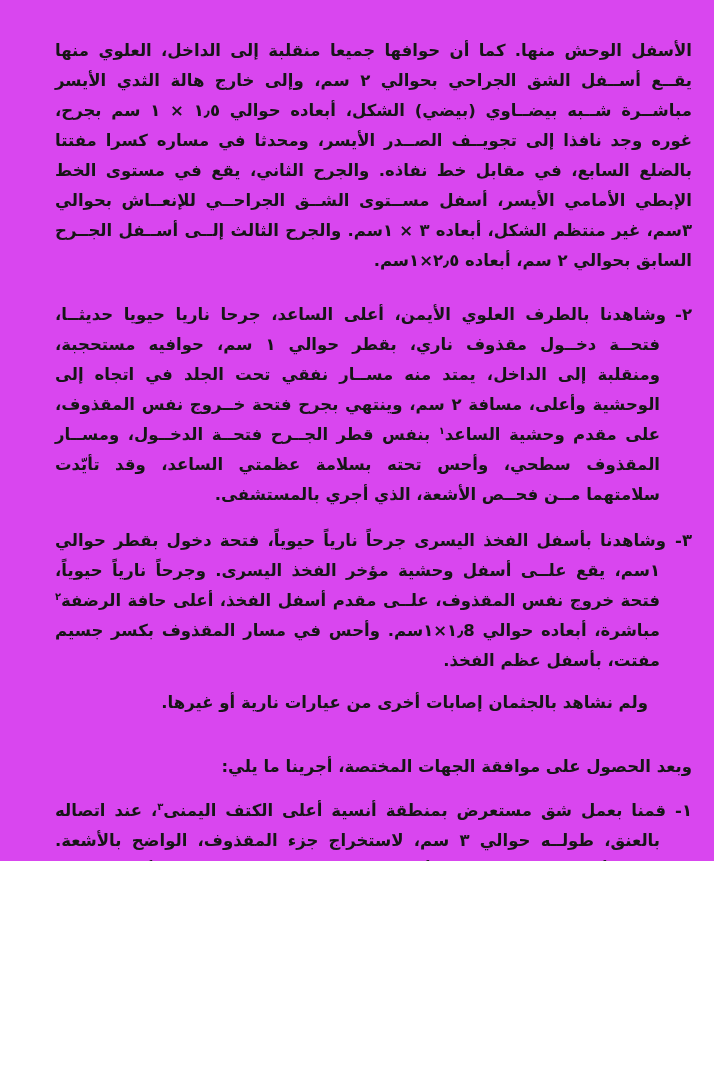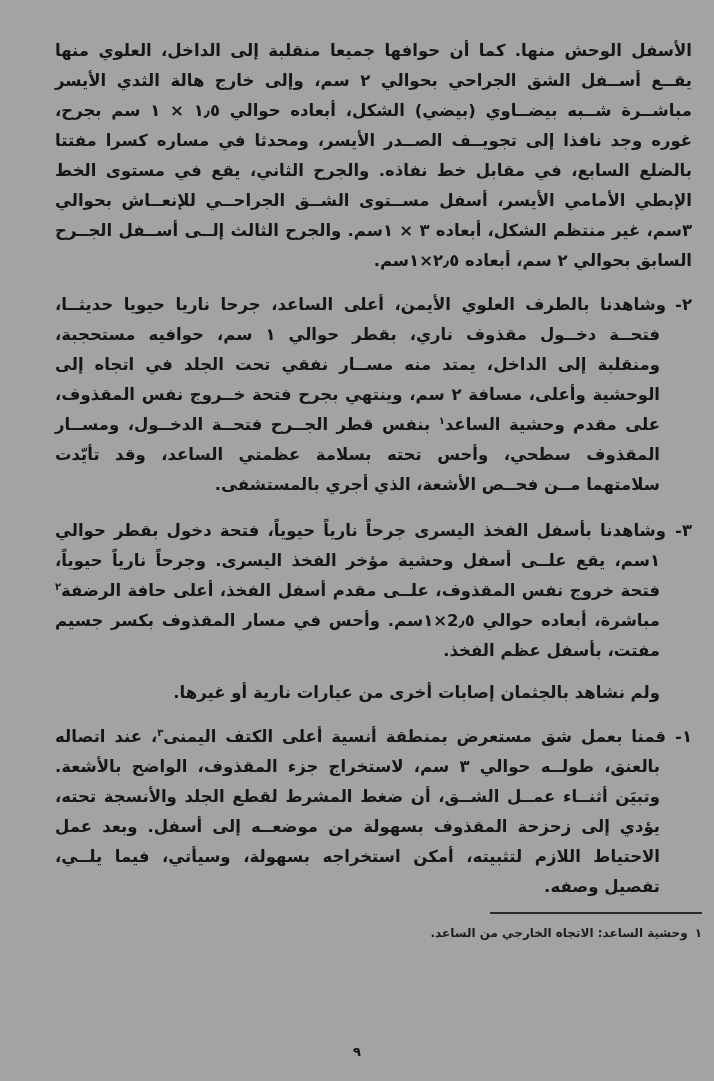--- a/index.html
+++ b/index.html
@@ -3,44 +3,44 @@
 <meta charset="utf-8">
 <style>
   * { margin:0; padding:0; box-sizing:border-box; }
   html, body { width:714px; height:1081px; }
   body {
     background:#ffffff;
     font-family:"DejaVu Sans", sans-serif;
   }
   .page {
     position:relative;
-    width:714px; height:1081px;
-    background:#a3a3a3;
+    width:714px; height:861px;
+    background:#d946ef;
     overflow:hidden;
   }
   .content {
     position:absolute;
     top:36px; right:22px;
     width:637px;
     direction:rtl;
     text-align:justify;
     font-size:16.5px;
     font-weight:bold;
     line-height:30px;
     color:#161616;
   }
   .para { margin:0; }
   .item {
     padding-right:32px;
     text-indent:-32px;
   }
   .item .marker { margin-left:9px; white-space:nowrap; }
-  .item-w2 { margin-top:14px; }
+  .item-w2 { margin-top:24px; }
   .item-w3 { margin-top:16px; }
-  .no-other { margin-top:12px; margin-right:32px; }
+  .no-other { margin-top:12px; margin-right:44px; }
   .intro { margin-top:34px; }
   .item-p1 { margin-top:14px; }
   .item-p2 { margin-top:10px; }
   sup {
     font-size:10px;
     line-height:0;
     vertical-align:super;
   }
   .footnotes {
     position:absolute;
@@ -74,24 +74,25 @@
 <body>
 
 <div class="page">
 
   <div class="content">
 
     <p class="para">الأسفل الوحش منها. كما أن حوافها جميعا منقلبة إلى الداخل، العلوي منها يقــع أســفل الشق الجراحي بحوالي ٢ سم، وإلى خارج هالة الثدي الأيسر مباشــرة شــبه بيضــاوي (بيضي) الشكل، أبعاده حوالي ١٫٥ × ١ سم بجرح، غوره وجد نافذا إلى تجويــف الصــدر الأيسر، ومحدثا في مساره كسرا مفتتا بالضلع السابع، في مقابل خط نفاذه. والجرح الثاني، يقع في مستوى الخط الإبطي الأمامي الأيسر، أسفل مســتوى الشــق الجراحــي للإنعــاش بحوالي ٣سم، غير منتظم الشكل، أبعاده ٣ × ١سم. والجرح الثالث إلــى أســفل الجــرح السابق بحوالي ٢ سم، أبعاده ٢٫٥×١سم.</p>
 
     <p class="para item item-w2"><span class="marker">٢-</span><span>وشاهدنا بالطرف العلوي الأيمن، أعلى الساعد، جرحا ناريا حيويا حديثــا، فتحــة دخــول مقذوف ناري، بقطر حوالي ١ سم، حوافيه مستحجبة، ومنقلبة إلى الداخل، يمتد منه مســار نفقي تحت الجلد في اتجاه إلى الوحشية وأعلى، مسافة ٢ سم، وينتهي بجرح فتحة خــروج نفس المقذوف، على مقدم وحشية الساعد</span><sup>١</sup><span> بنفس قطر الجــرح فتحــة الدخــول، ومســار المقذوف سطحي، وأحس تحته بسلامة عظمتي الساعد، وقد تأيّدت سلامتهما مــن فحــص الأشعة، الذي أجري بالمستشفى.</span></p>
 
-    <p class="para item item-w3"><span class="marker">٣-</span><span>وشاهدنا بأسفل الفخذ اليسرى جرحاً نارياً حيوياً، فتحة دخول بقطر حوالي ١سم، يقع علــى أسفل وحشية مؤخر الفخذ اليسرى. وجرحاً نارياً حيوياً، فتحة خروج نفس المقذوف، علــى مقدم أسفل الفخذ، أعلى حافة الرضفة</span><sup>٢</sup><span> مباشرة، أبعاده حوالي 2٫٥×١سم. وأحس في مسار المقذوف بكسر جسيم مفتت، بأسفل عظم الفخذ.</span></p>
+    <p class="para item item-w3"><span class="marker">٣-</span><span>وشاهدنا بأسفل الفخذ اليسرى جرحاً نارياً حيوياً، فتحة دخول بقطر حوالي ١سم، يقع علــى أسفل وحشية مؤخر الفخذ اليسرى. وجرحاً نارياً حيوياً، فتحة خروج نفس المقذوف، علــى مقدم أسفل الفخذ، أعلى حافة الرضفة</span><sup>٢</sup><span> مباشرة، أبعاده حوالي ١٫8×١سم. وأحس في مسار المقذوف بكسر جسيم مفتت، بأسفل عظم الفخذ.</span></p>
 
     <p class="para no-other">ولم نشاهد بالجثمان إصابات أخرى من عيارات نارية أو غيرها.</p>
 
+    <p class="para intro">وبعد الحصول على موافقة الجهات المختصة، أجرينا ما يلي:</p>
 
     <p class="para item item-p1"><span class="marker">١-</span><span>قمنا بعمل شق مستعرض بمنطقة أنسية أعلى الكتف اليمنى</span><sup>٣</sup><span>، عند اتصاله بالعنق، طولــه حوالي ٣ سم، لاستخراج جزء المقذوف، الواضح بالأشعة. وتبيَن أثنــاء عمــل الشــق، أن ضغط المشرط لقطع الجلد والأنسجة تحته، يؤدي إلى زحزحة المقذوف بسهولة من موضعــه إلى أسفل. وبعد عمل الاحتياط اللازم لتثبيته، أمكن استخراجه بسهولة، وسيأتي، فيما يلــي، تفصيل وصفه.</span></p>
 
 
   </div>
 
   <div class="footnotes">
     <div class="fn-sep"></div>
 
     <div class="fn"><span class="fn-marker">١</span><span>وحشية الساعد: الاتجاه الخارجي من الساعد.</span></div>

